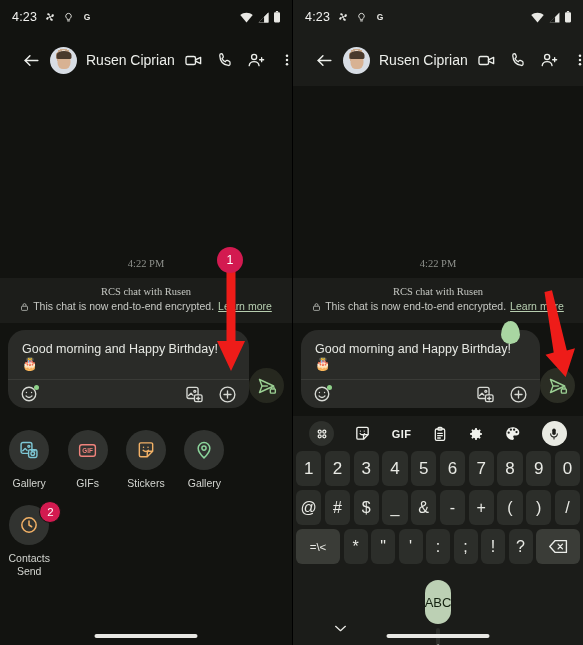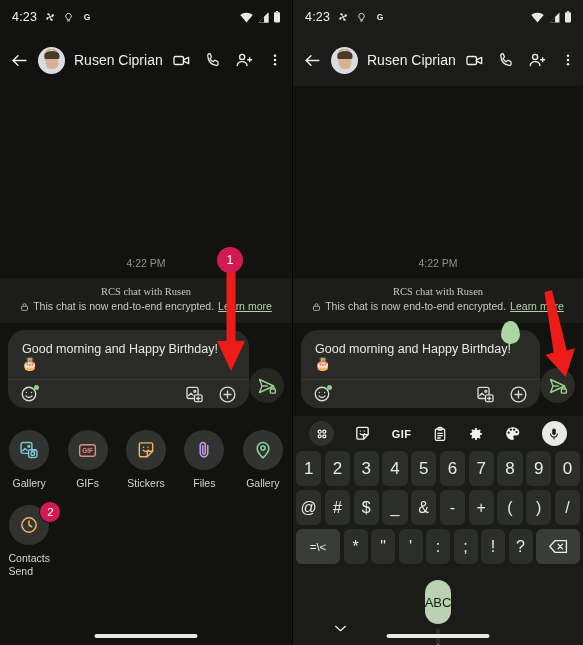--- a/index.html
+++ b/index.html
@@ -20,21 +20,21 @@
     padding: 0 12px; background: #121310; position: relative;
   }
   .panel.right .statusbar { background: #1b1c19; }
   .sb-left { display: flex; align-items: center; gap: 7px; }
   .sb-time { color: #f1f1ef; font-size: 12.5px; letter-spacing: .2px; }
   .sb-right { position: absolute; right: 11px; top: 0; height: 34px;
               display: flex; align-items: center; gap: 4px; }
   .ic { display: inline-flex; align-items: center; justify-content: center; }
 
   
-  .appbar { height: 52px; display: flex; align-items: center; padding: 0 10px; gap: 9px; }
+  .appbar { height: 52px; display: flex; align-items: center; padding: 0 22px; gap: 9px; }
   .panel.left .appbar { background: #121310; }
   .panel.right .appbar { background: #1b1c19; }
   .avatar {
     width: 27px; height: 27px; border-radius: 50%; flex: 0 0 27px;
     background: radial-gradient(circle at 50% 34%, #e9d8c8 0 26%, #caa98c 26% 34%, #d8dde4 34% 100%);
     position: relative; overflow: hidden;
   }
   .avatar::before {
     content:""; position:absolute; left:50%; top:26%; width:13px; height:15px;
     transform:translateX(-50%); border-radius:45% 45% 42% 42%;
@@ -46,21 +46,21 @@
   }
   .contact-name { color: #eceeea; font-size: 14px; flex: 1; white-space: nowrap; }
   .appbar-actions { display: flex; align-items: center; gap: 13px; padding-right: 2px; }
 
   
   .conversation { position: relative; background: #121310; }
   .panel.left .conversation  { height: 192px; }
   .panel.right .conversation { height: 192px; background: #121310; }
   .msg-time {
     position: absolute; left: 0; right: 0; bottom: 9px; text-align: center;
-    color: #8e918c; font-size: 10.5px;
+    color: #8e918c; font-size: 10.5px; font-family: Liberation Serif, serif;
   }
 
   
   .enc-notice {
     background: #1c1d1a; padding: 7px 10px 9px; text-align: center;
   }
   .enc-title { color: #c6c8c3; font-size: 10.5px; line-height: 14px; font-family: Liberation Serif, serif; }
   .enc-sub {
     color: #c6c8c3; font-size: 10.5px; line-height: 15px;
     display: flex; align-items: center; justify-content: center; gap: 4px; flex-wrap: nowrap;
@@ -93,21 +93,21 @@
   .attach-row { display: flex; }
   .attach-item {
     width: 58.4px; display: flex; flex-direction: column; align-items: center;
     position: relative; padding-top: 4px;
   }
   .attach-circle {
     width: 40px; height: 40px; border-radius: 50%; background: #313330;
     display: flex; align-items: center; justify-content: center;
   }
   .attach-label {
-    color: #d3d5d0; font-size: 10.5px; margin-top: 7px; line-height: 13px;
+    color: #d3d5d0; font-size: 10.5px; margin-top: 7px; text-align: center; line-height: 13px;
   }
   .attach-row.second { margin-top: 11px; }
   .badge2 {
     position: absolute; width: 22px; height: 22px; border-radius: 50%;
     background: #d31a50; color: #fff; font-size: 11.5px;
     display: flex; align-items: center; justify-content: center;
     right: -3px; top: 0px; border: 1px solid #121310;
   }
 
   
@@ -336,28 +336,20 @@
           <span class="attach-circle">
             <svg width="20" height="20" viewBox="0 0 24 24" fill="none" stroke="#f2b166" stroke-width="1.7" stroke-linejoin="round">
                 <path d="M4 5.2A1.8 1.8 0 0 1 5.8 3.4h12.4A1.8 1.8 0 0 1 20 5.2v8.3L13.5 20H5.8A1.8 1.8 0 0 1 4 18.2z"></path>
                 <path d="M20 13.5h-4.7a1.8 1.8 0 0 0-1.8 1.8V20"></path>
                 <circle cx="9" cy="8.6" r=".9" fill="#f2b166" stroke="none"></circle>
                 <circle cx="14.4" cy="8.6" r=".9" fill="#f2b166" stroke="none"></circle>
                 <path d="M8.6 12.2c.9 1 2 1.5 3.2 1.5s2.3-.5 3.2-1.5" stroke-linecap="round"></path>
               </svg>
           </span>
           <span class="attach-label">Stickers</span>
-        </div>
-        <div class="attach-item">
-          <span class="attach-circle">
-            <svg width="20" height="20" viewBox="0 0 24 24" fill="none" stroke="#c79ae8" stroke-width="1.9" stroke-linecap="round">
-                <path d="M16.5 6.5v9.2a4.5 4.5 0 0 1-9 0V6a3 3 0 0 1 6 0v9.4a1.5 1.5 0 0 1-3 0V7"></path>
-              </svg>
-          </span>
-          <span class="attach-label">Files</span>
         </div>
         <div class="attach-item">
           <span class="attach-circle">
             <svg width="20" height="20" viewBox="0 0 24 24" fill="none" stroke="#8bd49b" stroke-width="1.8">
                 <path d="M12 21.5s7-6.4 7-11.5a7 7 0 1 0-14 0c0 5.1 7 11.5 7 11.5z"></path>
                 <circle cx="12" cy="9.7" r="2.5"></circle>
               </svg>
           </span>
           <span class="attach-label">Gallery</span>
         </div>

